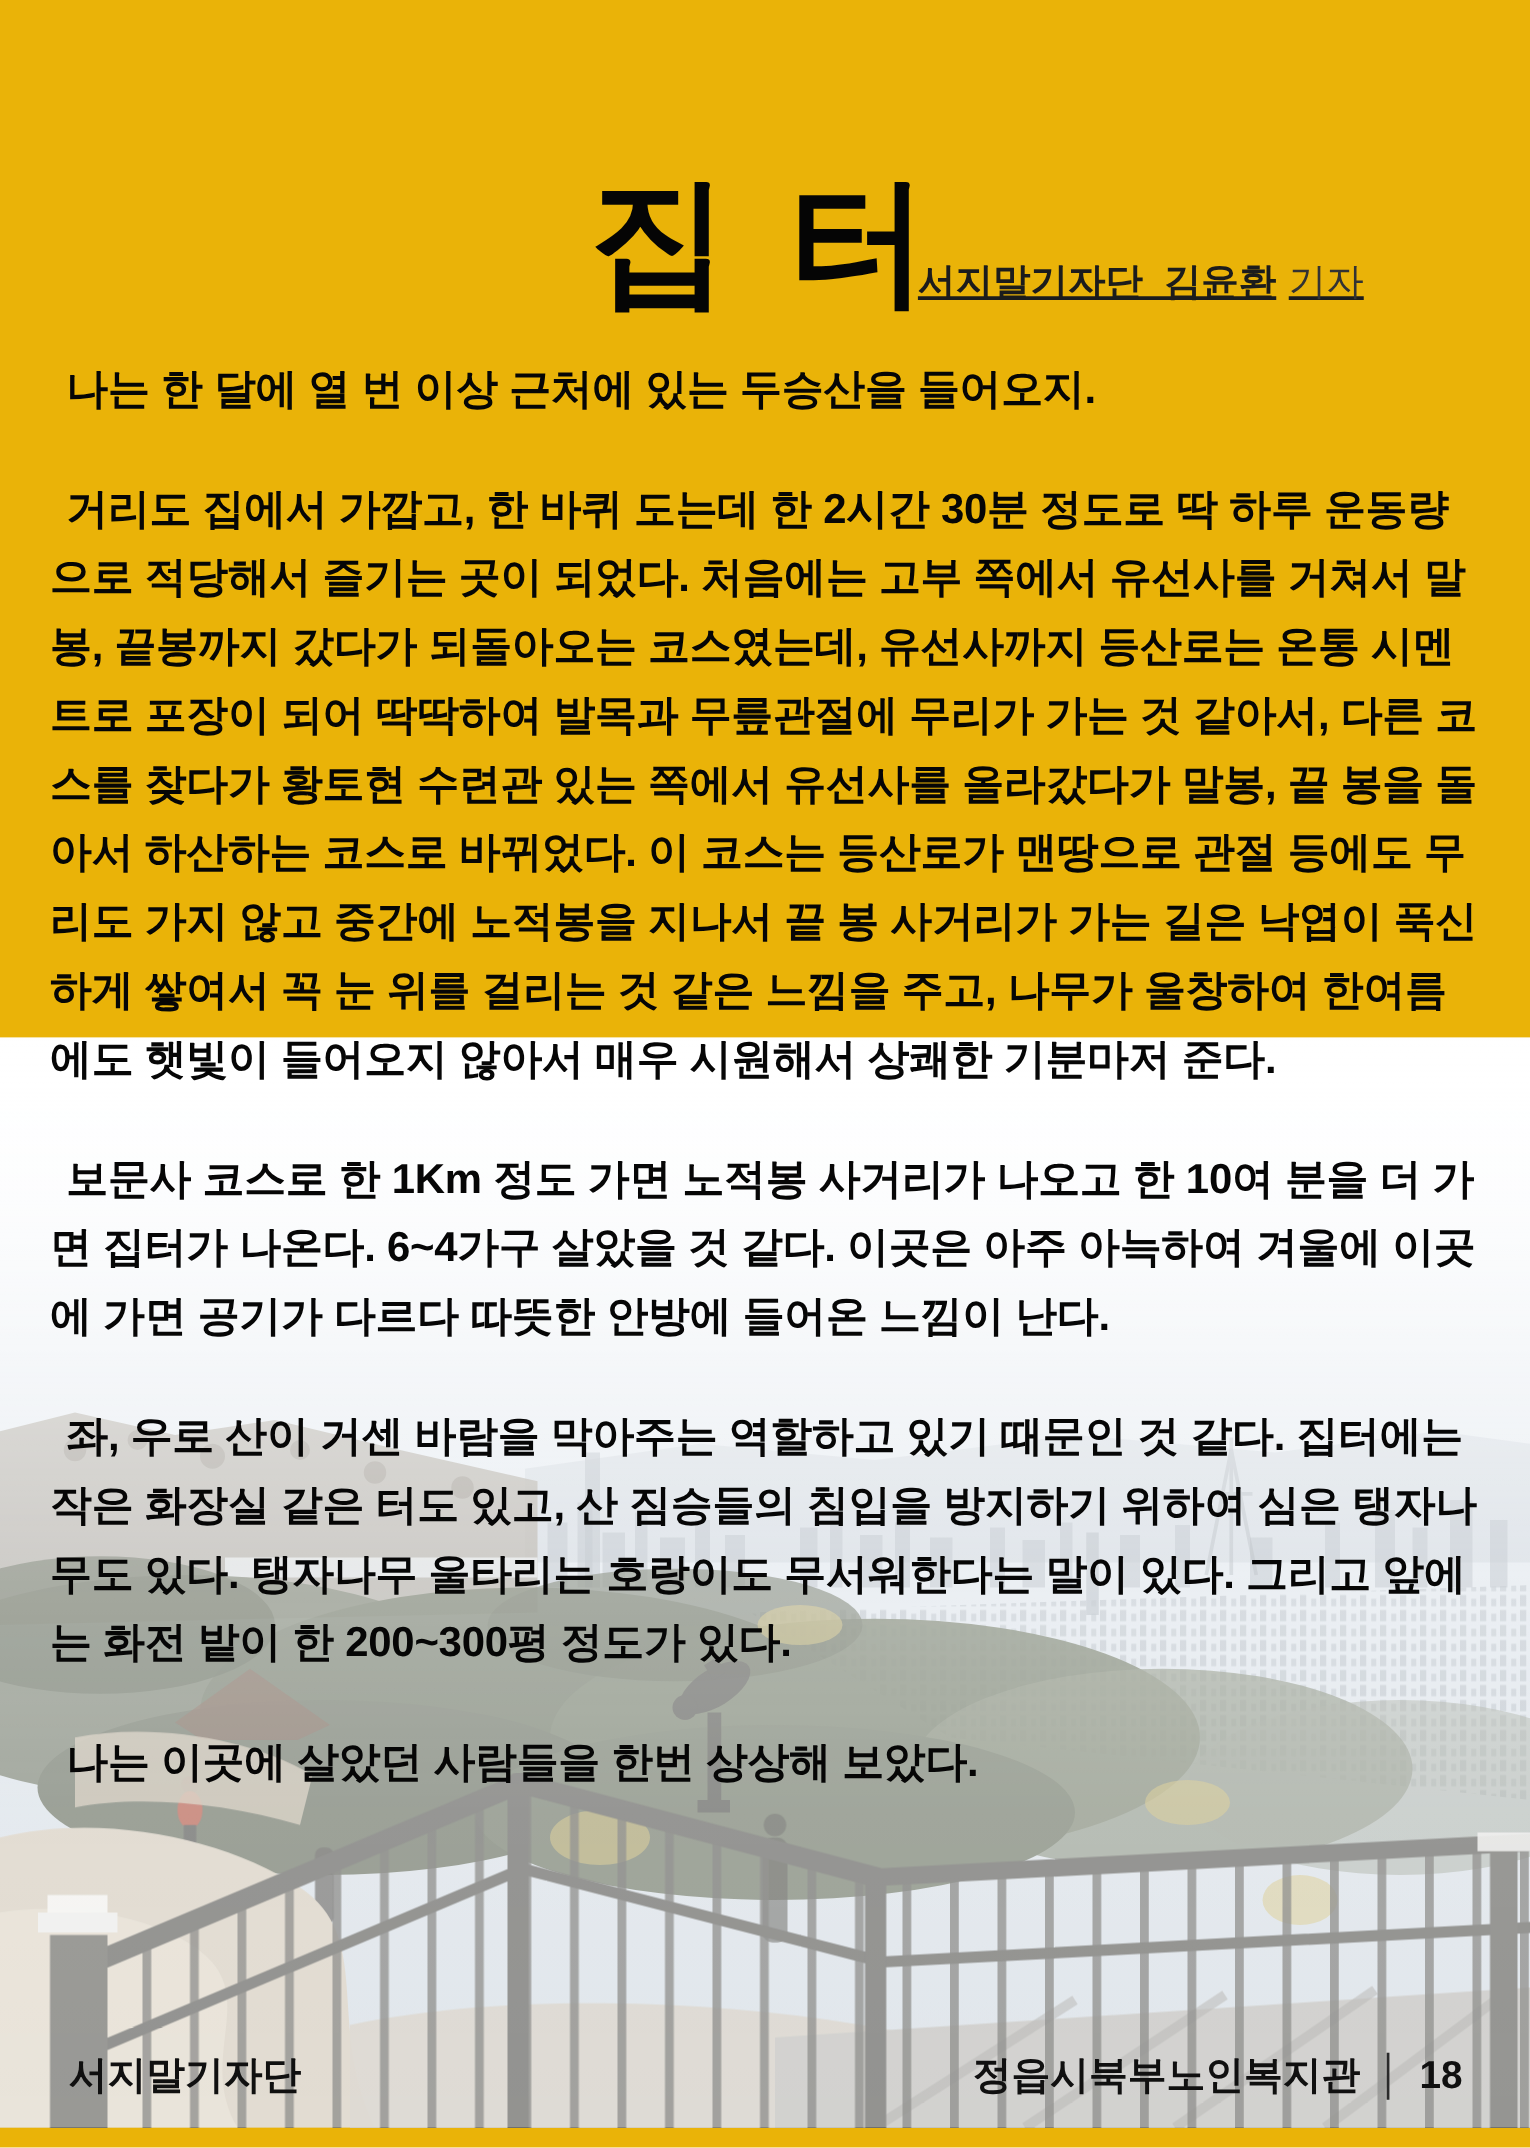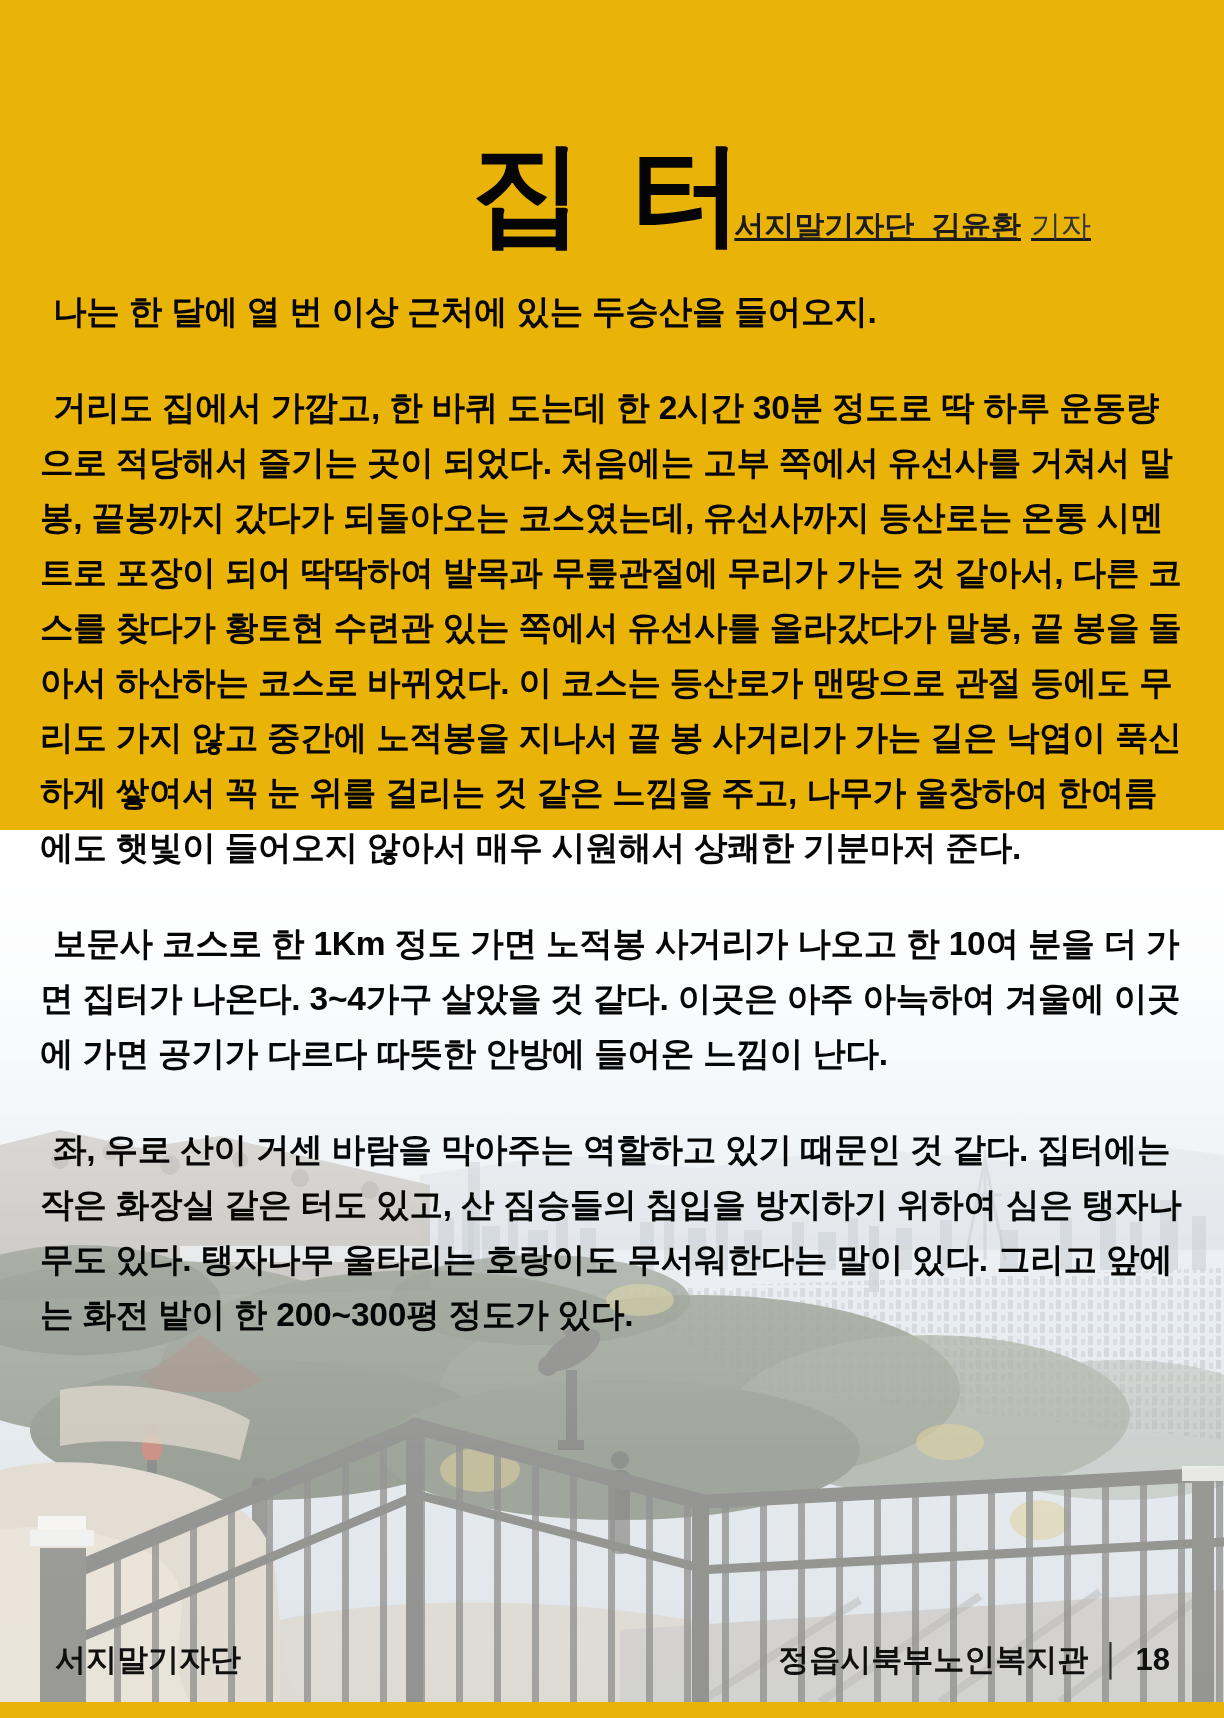--- a/index.html
+++ b/index.html
@@ -215,22 +215,23 @@
 
     <h1 class="title">집 터</h1>
 
     <div class="byline">
       <span class="strong">서지말기자단  김윤환</span><span class="role">기자</span>
     </div>
 
     <div class="bodytext">
       <p>나는 한 달에 열 번 이상 근처에 있는 두승산을 들어오지.</p>
       <p>거리도 집에서 가깝고, 한 바퀴 도는데 한 2시간 30분 정도로 딱 하루 운동량으로 적당해서 즐기는 곳이 되었다. 처음에는 고부 쪽에서 유선사를 거쳐서 말봉, 끝봉까지 갔다가 되돌아오는 코스였는데, 유선사까지 등산로는 온통 시멘트로 포장이 되어 딱딱하여 발목과 무릎관절에 무리가 가는 것 같아서, 다른 코스를 찾다가 황토현 수련관 있는 쪽에서 유선사를 올라갔다가 말봉, 끝 봉을 돌아서 하산하는 코스로 바뀌었다. 이 코스는 등산로가 맨땅으로 관절 등에도 무리도 가지 않고 중간에 노적봉을 지나서 끝 봉 사거리가 가는 길은 낙엽이 푹신하게 쌓여서 꼭 눈 위를 걸리는 것 같은 느낌을 주고, 나무가 울창하여 한여름에도 햇빛이 들어오지 않아서 매우 시원해서 상쾌한 기분마저 준다.</p>
-      <p>보문사 코스로 한 1Km 정도 가면 노적봉 사거리가 나오고 한 10여 분을 더 가면 집터가 나온다. 3~4가구 살았을 것 같다. 이곳은 아주 아늑하여 겨울에 이곳에 가면 공기가 다르다 따뜻한 안방에 들어온 느낌이 난다.</p>
+      <p>보문사 코스로 한 1Km 정도 가면 노적봉 사거리가 나오고 한 10여 분을 더 가면 집터가 나온다. 6~4가구 살았을 것 같다. 이곳은 아주 아늑하여 겨울에 이곳에 가면 공기가 다르다 따뜻한 안방에 들어온 느낌이 난다.</p>
       <p>좌, 우로 산이 거센 바람을 막아주는 역할하고 있기 때문인 것 같다. 집터에는 작은 화장실 같은 터도 있고, 산 짐승들의 침입을 방지하기 위하여 심은 탱자나무도 있다. 탱자나무 울타리는 호랑이도 무서워한다는 말이 있다. 그리고 앞에는 화전 밭이 한 200~300평 정도가 있다.</p>
+      <p>나는 이곳에 살았던 사람들을 한번 상상해 보았다.</p>
     </div>
 
     <div class="footer">
       <span class="left">서지말기자단</span>
       <span class="right">
         <span>정읍시북부노인복지관</span>
         <span class="sep">│</span>
         <span>18</span>
       </span>
     </div>

